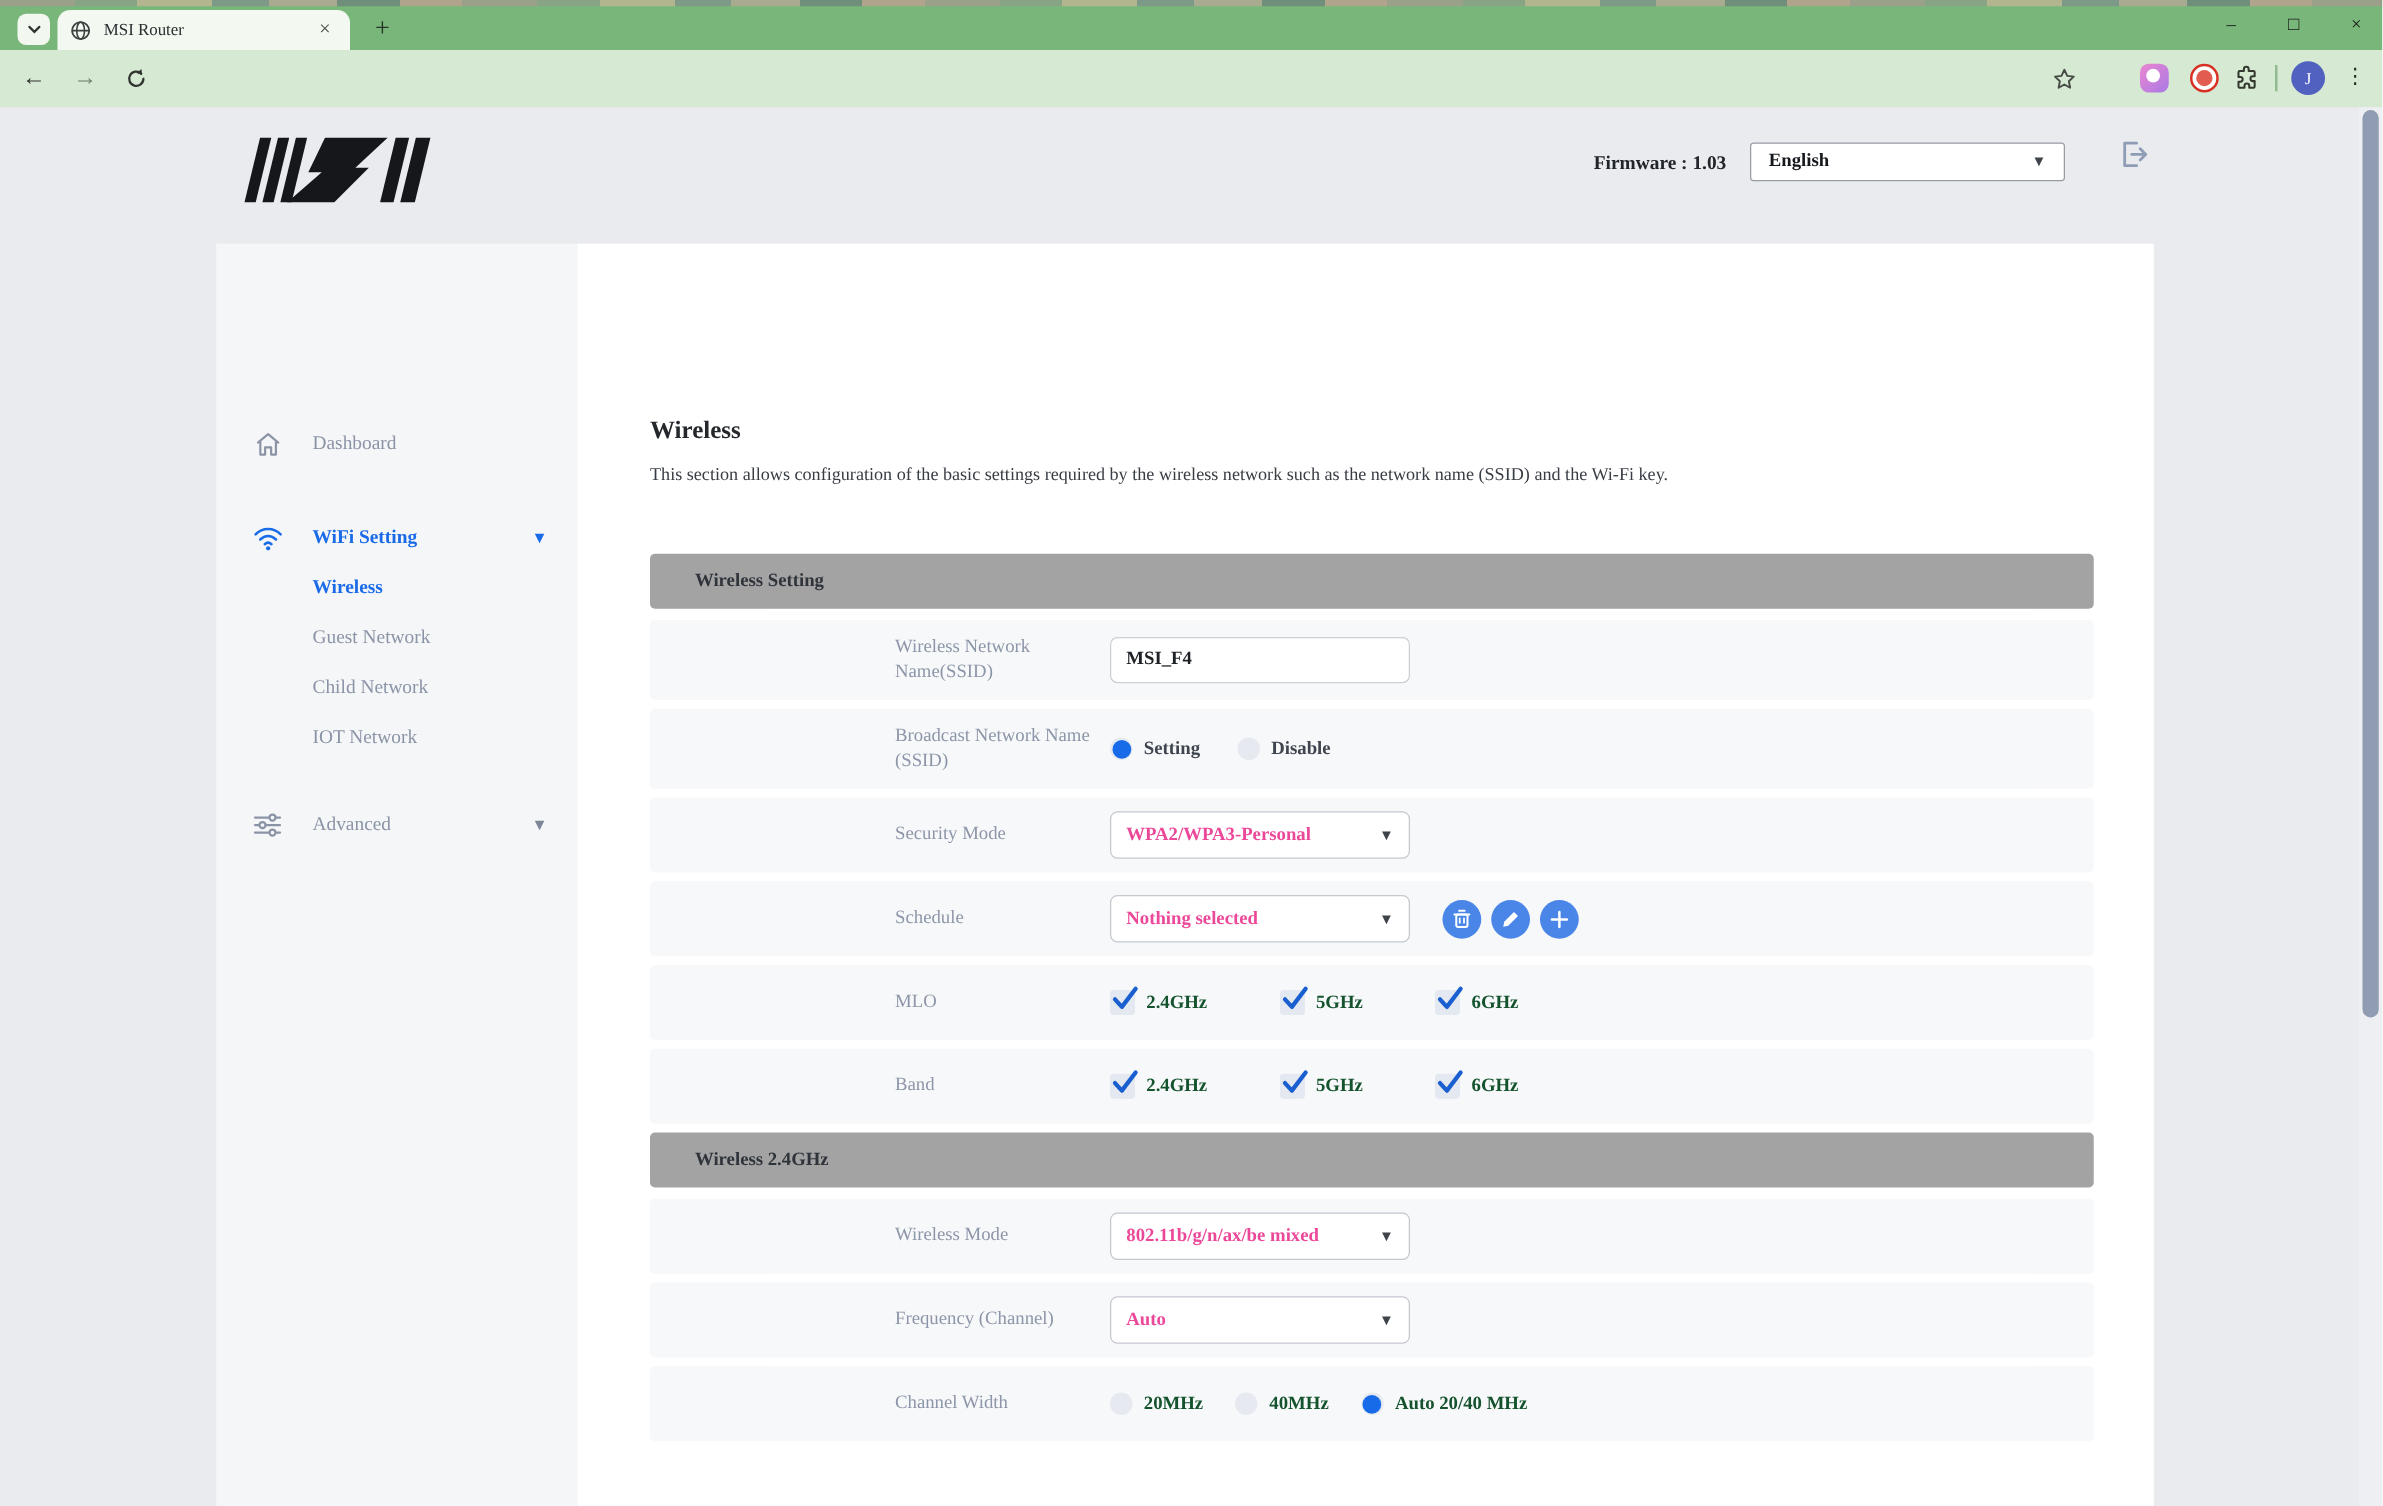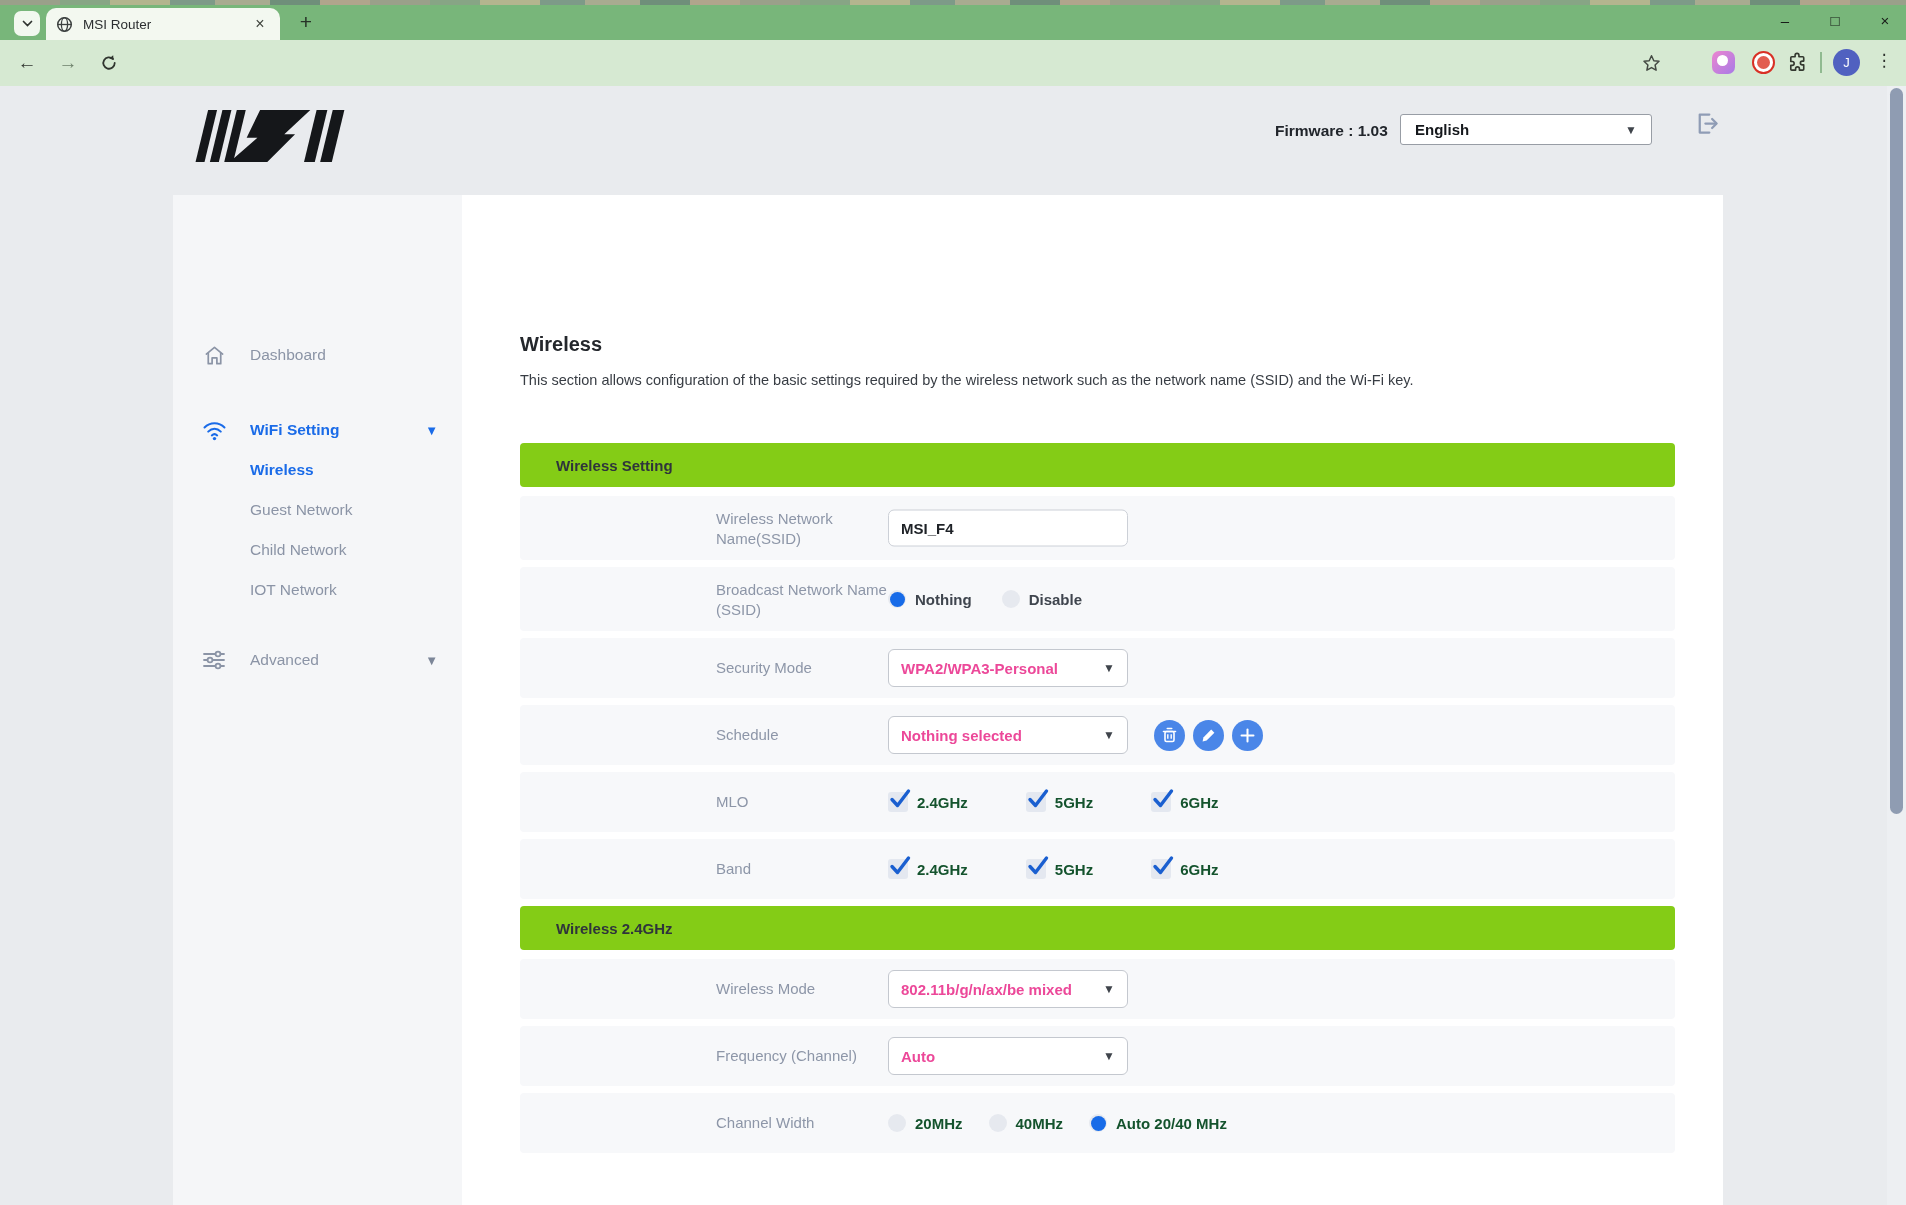--- a/index.html
+++ b/index.html
@@ -1,18 +1,18 @@
 <!DOCTYPE html>
 <html><head>
 <meta charset="utf-8">
 <style>
   * { margin:0; padding:0; box-sizing:border-box; }
   html,body { width:1906px; height:1205px; overflow:hidden; }
   body { font-family:"Liberation Sans","DejaVu Sans",sans-serif; }
-  .screen { position:relative; width:1906px; height:1205px; background:#e9ebee; overflow:hidden; }
+  .screen { position:relative; width:1906px; height:1205px; background:#e9ebee; overflow:hidden;font-family:Liberation Serif, serif; }
 
   
   .titlebar { position:absolute; left:0; top:0; width:100%; height:40px; background:#78b67a; }
   .theme-strip { position:absolute; left:0; top:0; width:100%; height:5px;
     background:repeating-linear-gradient(90deg,#9aa08a 0 60px,#87a585 60px 110px,#b3b58e 110px 170px,#7d9a88 170px 215px,#a8ab90 215px 270px,#6f8f7a 270px 320px,#b0a58c 320px 370px); }
   .tab-search { position:absolute; left:14px; top:11px; width:26px; height:25px; border-radius:7px; background:#f2f8ef; display:flex; align-items:center; justify-content:center; cursor:pointer; }
   .tab { position:absolute; left:46px; top:8px; width:234px; height:32px; background:#f3f8f0; border-radius:10px 10px 0 0; display:flex; align-items:center; padding:0 10px; }
   .tab-title { font-size:13.5px; color:#2c2f31; margin-left:10px; flex:1; white-space:nowrap; overflow:hidden; }
   .tab-close { font-size:16px; color:#41463f; width:20px; height:20px; line-height:19px; text-align:center; border-radius:50%; cursor:pointer; }
   .new-tab { position:absolute; left:292px; top:8px; font-size:21px; color:#273327; cursor:pointer; width:28px; height:28px; text-align:center; line-height:28px; }
@@ -65,21 +65,21 @@
   .tabs { position:absolute; left:58px; top:50px; height:50px; display:flex; align-items:center; }
   .tabitem { text-align:center; font-size:15.5px; color:#99a0aa; cursor:pointer; }
   .tabitem.active { color:#1a6be8; }
   .tabdiv { width:1px; height:47px; background:#aeb4bd; }
   .t0{width:108px;} .t1{width:142px;} .t2{width:117px;} .t3{width:120px;} .t4{width:152px; text-align:center;}
 
   .page-title { position:absolute; left:58px; top:138px; font-size:20px; font-weight:700; color:#24272c; }
   .page-desc { position:absolute; left:58px; top:177px; font-size:14.5px; color:#383d44; }
 
   .form-area { position:absolute; left:58px; top:248px; width:1155px; }
-  .section-hd { height:44px; background:#84cc16; border-radius:4px; display:flex; align-items:center; padding-left:36px; font-size:15px; font-weight:700; color:#2f343b; margin-bottom:9px; }
+  .section-hd { height:44px; background:#a3a3a3; border-radius:4px; display:flex; align-items:center; padding-left:36px; font-size:15px; font-weight:700; color:#2f343b; margin-bottom:9px; }
   .row { position:relative; height:60px; background:#f7f8fa; border-radius:4px; margin-bottom:7px; }
   .row.tall { height:64px; }
   .row-label { position:absolute; left:196px; top:50%; transform:translateY(-50%); width:180px; font-size:15px; color:#8d96a8; line-height:1.3; }
   .row-control { position:absolute; left:368px; top:50%; transform:translateY(-50%); display:flex; align-items:center; }
 
   .text-input { width:240px; height:37px; border:1px solid #ccd0d7; border-radius:6px; background:#fff; font-family:inherit; font-size:15px; font-weight:700; color:#1e2227; padding:0 12px; outline:none; }
   .select { width:240px; height:38px; background:#fff; border:1px solid #c4c8cf; border-radius:6px; display:flex; align-items:center; justify-content:space-between; padding:0 12px; cursor:pointer; }
   .select .val { font-size:15px; font-weight:700; color:#ec4899; white-space:nowrap; }
 
   .radio { width:18px; height:18px; border-radius:50%; background:#e6e9ef; position:relative; display:inline-block; cursor:pointer; flex:none; }
@@ -245,21 +245,21 @@
           <div class="row-control">
             <input class="text-input" type="text" value="MSI_F4" style="">
           </div>
         </div>
 
         <div class="row tall">
           <div class="row-label">Broadcast Network Name (SSID)</div>
           <div class="row-control">
             <span class="opt-group">
               <span class="radio sel"></span>
-              <span class="opt-label dark">Nothing</span>
+              <span class="opt-label dark">Setting</span>
             </span>
             <span class="opt-group" style="margin-left:30px">
               <span class="radio"></span>
               <span class="opt-label dark">Disable</span>
             </span>
           </div>
         </div>
 
         <div class="row">
           <div class="row-label">Security Mode</div>

